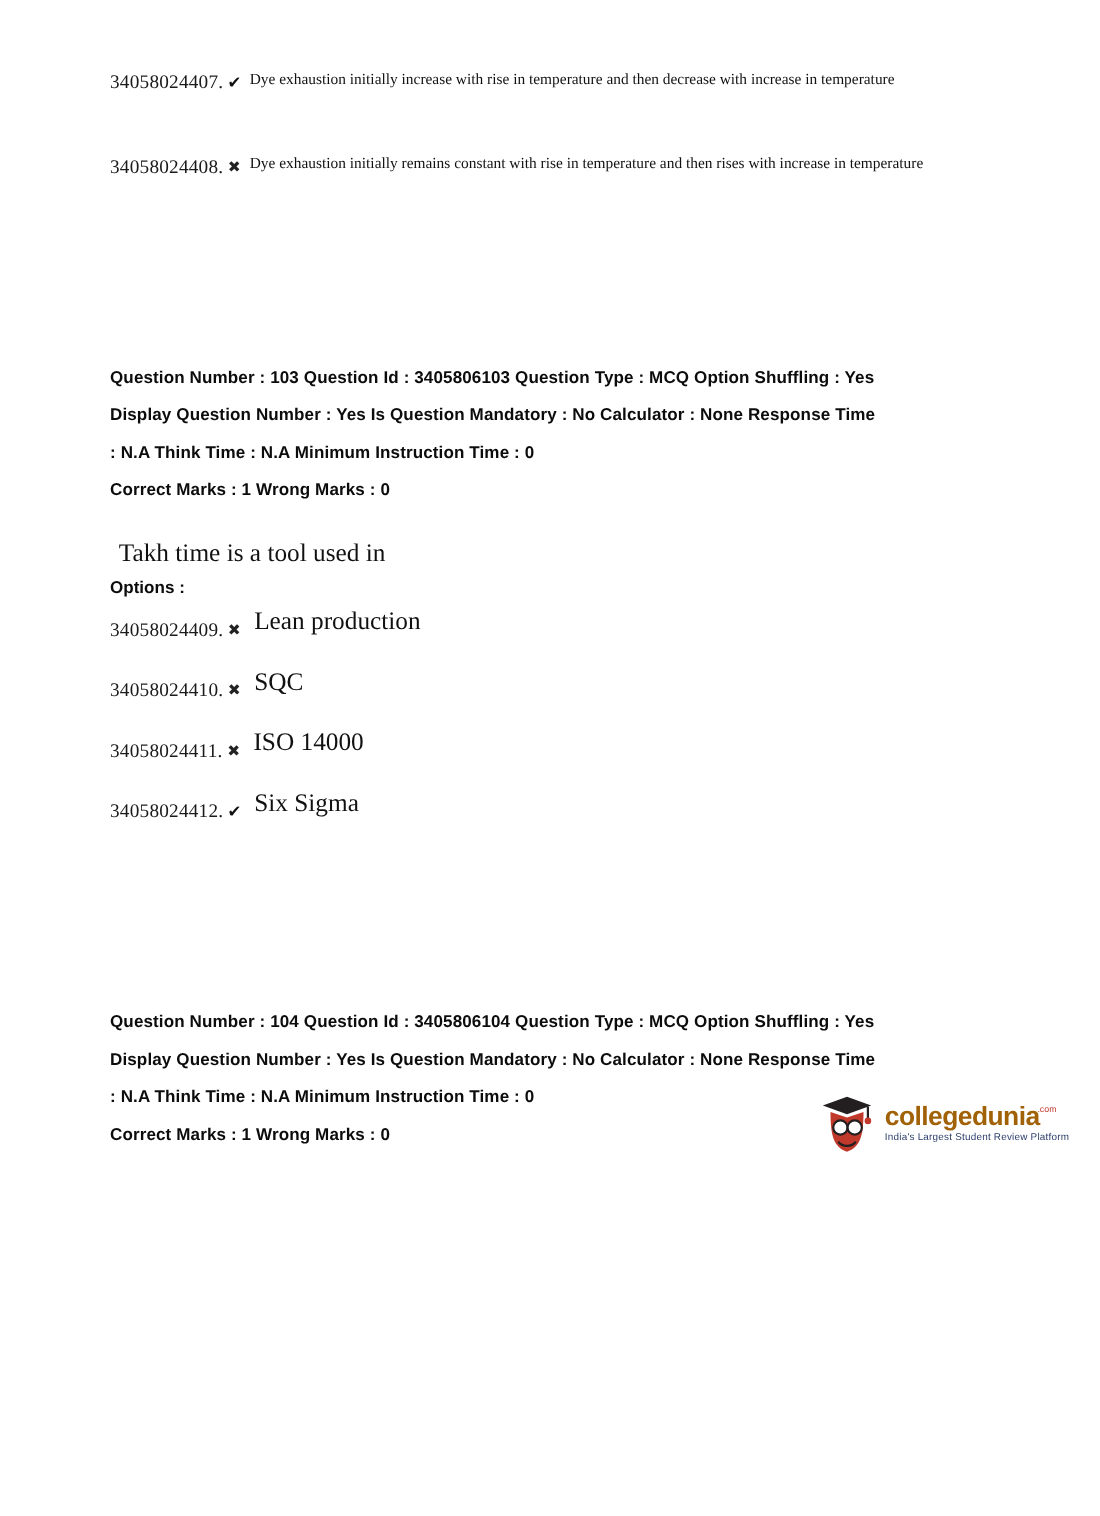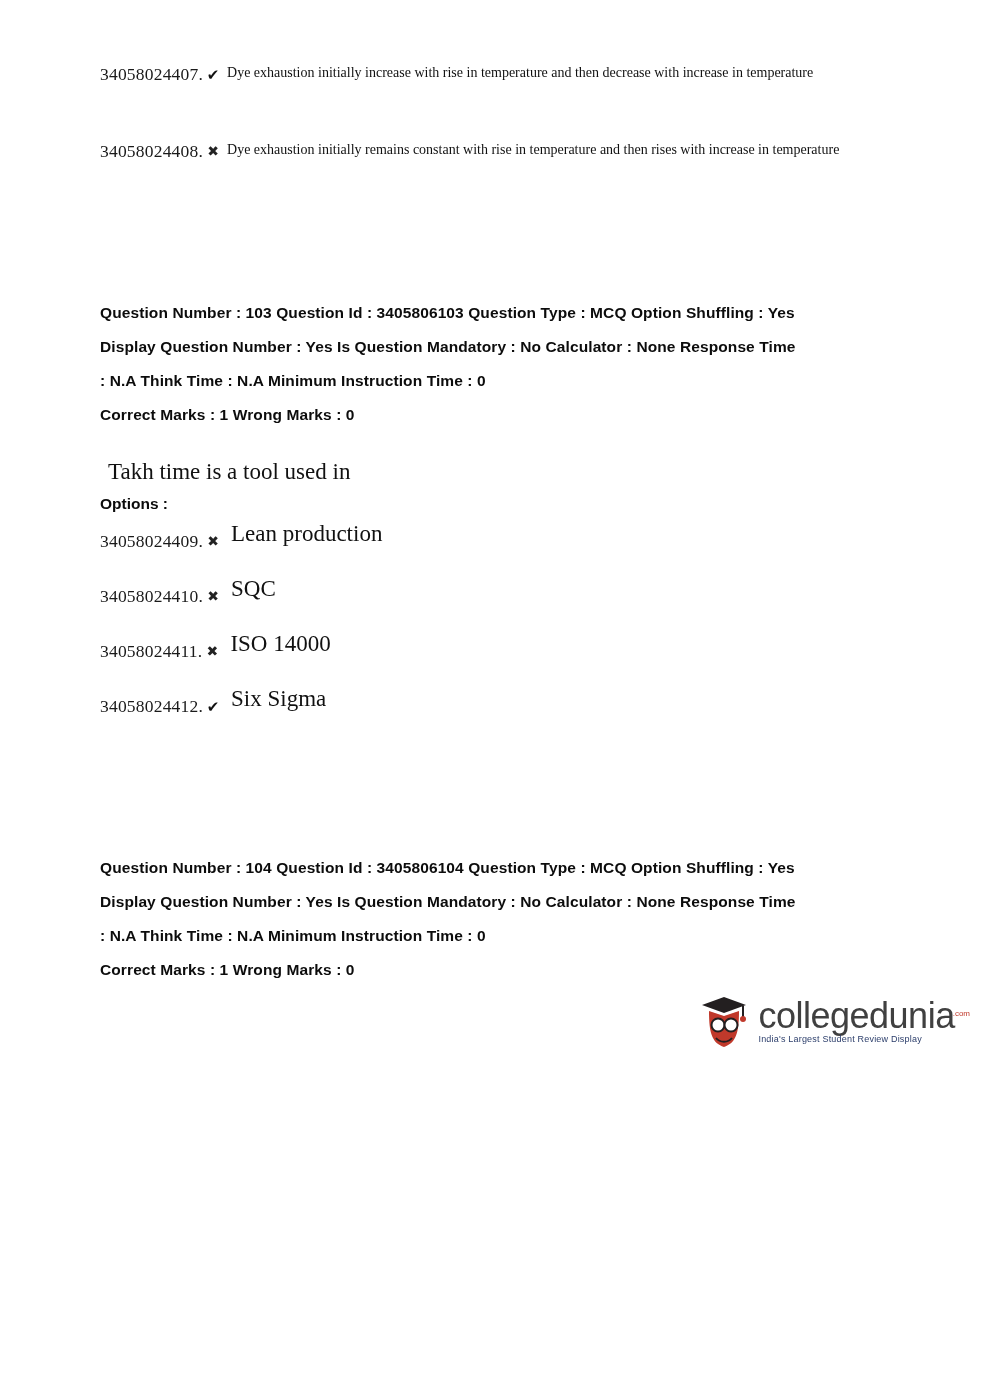--- a/index.html
+++ b/index.html
@@ -69,20 +69,21 @@
   .spacer-sm { height: 22px; }
 
   
   .meta-block {
     font-family: "Liberation Sans", sans-serif;
     font-weight: bold;
     font-size: 15.5px;
     line-height: 2.2;
     color: #0c0c0c;
     letter-spacing: 0.1px;
+    margin-top: 31px;
   }
   .meta-line { display: block; }
 
   .question-stem {
     font-family: "Liberation Serif", serif;
     font-size: 23px;
     color: #111;
     margin: 24px 0 6px 8px;
     line-height: 1.4;
   }
@@ -110,23 +111,24 @@
     height: 60px;
   }
   .logo-text-wrap {
     display: flex;
     flex-direction: column;
     align-items: flex-start;
     line-height: 1;
   }
   .logo-word {
     font-family: "Liberation Sans", sans-serif;
-    font-size: 36px;
+    font-size: 24px;
     letter-spacing: -0.5px;
-    color: #404040;
+    color: #a16207;
+    font-weight: bold;
   }
   .logo-dotcom {
     font-family: "Liberation Sans", sans-serif;
     font-size: 8px;
     color: #c0392b;
     position: relative;
     top: -12px;
     left: -2px;
   }
   .logo-tagline {
@@ -222,17 +224,17 @@
         <circle cx="20" cy="34" r="6.5" fill="#ffffff" stroke="#231f20" stroke-width="2"></circle>
         <circle cx="33" cy="34" r="6.5" fill="#ffffff" stroke="#231f20" stroke-width="2"></circle>
         <path d="M26.5 34 L27 34" stroke="#231f20" stroke-width="2"></path>
         <path d="M18 47 C22 52, 30 52, 34 47" stroke="#231f20" stroke-width="2" fill="none"></path>
       </svg>
     </div>
     <div class="logo-text-wrap">
       <div>
         <span class="logo-word">college</span><span class="logo-word accent">dunia</span><span class="logo-dotcom">.com</span>
       </div>
-      <div class="logo-tagline">India's Largest Student Review Display</div>
+      <div class="logo-tagline">India's Largest Student Review Platform</div>
     </div>
   </div>
 
 </div>
 
 </body></html>

